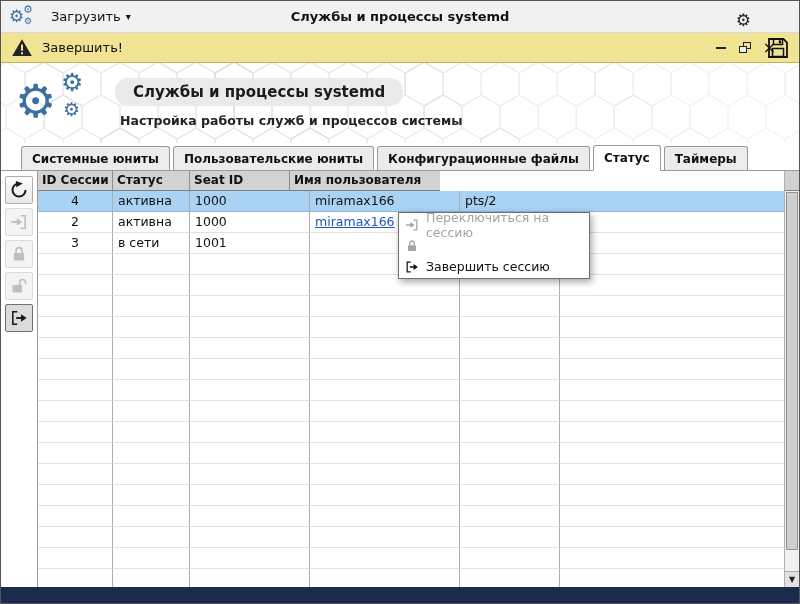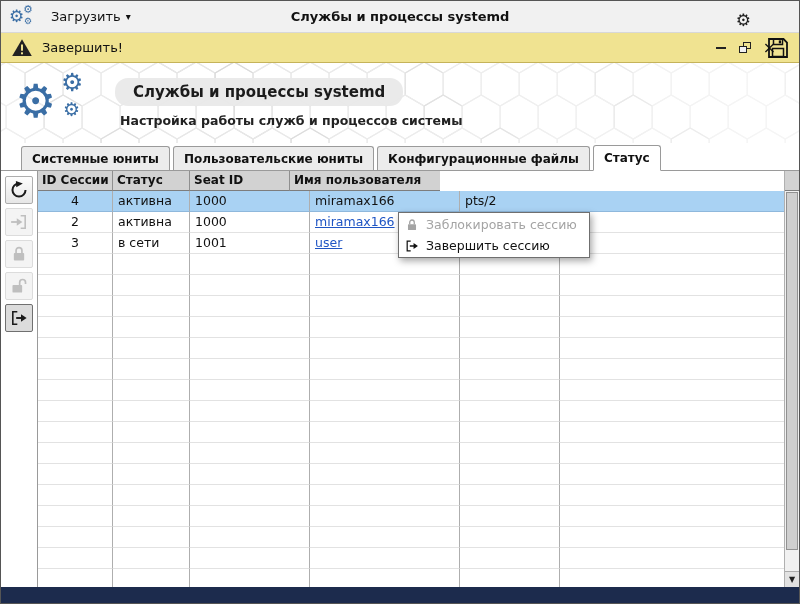--- a/index.html
+++ b/index.html
@@ -268,20 +268,21 @@
       <div class="h-title">Службы и процессы systemd</div>
       <div class="h-sub">Настройка работы служб и процессов системы</div>
     </div>
   </div>
 
   <div class="tabbar" id="tabbar">
       <div class="tab">Системные юниты</div>
       <div class="tab">Пользовательские юниты</div>
       <div class="tab">Конфигурационные файлы</div>
       <div class="tab active">Статус</div>
+      <div class="tab">Таймеры</div>
     </div>
 
   <div class="content">
     <div class="side-toolbar" id="side-toolbar">
         <div class="tool-btn">
           <span class="ic">
             <svg viewBox="0 0 16 16">
               <path d="M8 2.2a5.8 5.8 0 1 0 5.8 5.8" fill="none" stroke="currentColor" stroke-width="1.8"></path>
               <polygon points="5.2,0 11.4,2.3 5.6,5.5" fill="currentColor"></polygon>
             </svg>
@@ -344,21 +345,20 @@
               <div class="td c1" style="width: 77px;">активна</div>
               <div class="td c2" style="width: 120px;">1000</div>
               <div class="td c3" style="width: 150px;"><a class="cell-link">miramax166</a></div>
               <div class="td c4" style="width: 100px;"></div>
               <div class="td c5" style="flex: 1 1 0%;"></div>
             </div>
             <div class="tr">
               <div class="td c0" style="width: 75px;">3</div>
               <div class="td c1" style="width: 77px;">в сети</div>
               <div class="td c2" style="width: 120px;">1001</div>
-              <div class="td c3" style="width: 150px;"><a class="cell-link">user</a></div>
               <div class="td c4" style="width: 100px;"></div>
               <div class="td c5" style="flex: 1 1 0%;"></div>
             </div>
             <div class="tr">
               <div class="td c0" style="width: 75px;"></div>
               <div class="td c1" style="width: 77px;"></div>
               <div class="td c2" style="width: 120px;"></div>
               <div class="td c3" style="width: 150px;"></div>
               <div class="td c4" style="width: 100px;"></div>
               <div class="td c5" style="flex: 1 1 0%;"></div>
@@ -488,28 +488,37 @@
 
       <div class="vscroll">
         <div class="vs-corner"></div>
         <div class="vs-thumb"></div>
         <div class="vs-down">
           <span>▼</span>
         </div>
       </div>
 
       <div class="context-menu" id="context-menu">
+          <div class="menu-item disabled">
+            <span class="ic">
+              <svg viewBox="0 0 16 16">
+                <path d="M9.5 2.5H13.5V13.5H9.5" fill="none" stroke="currentColor" stroke-width="1.4"></path>
+                <line x1="1" y1="8" x2="7.5" y2="8" stroke="currentColor" stroke-width="1.6"></line>
+                <polygon points="6,4.6 11,8 6,11.4" fill="currentColor"></polygon>
+              </svg>
+            </span>
+            <span>Переключиться на сессию</span>
+          </div>
           <div class="menu-item disabled">
             <span class="ic">
               <svg viewBox="0 0 16 16">
                 <rect x="3.4" y="7.2" width="9.2" height="6.6" rx="0.8" fill="currentColor"></rect>
                 <path d="M5.4 7.2V4.9a2.6 2.6 0 0 1 5.2 0v2.3" fill="none" stroke="currentColor" stroke-width="1.5"></path>
               </svg>
             </span>
-            <span>Заблокировать сессию</span>
           </div>
           <div class="menu-item">
             <span class="ic">
               <svg viewBox="0 0 16 16">
                 <path d="M6.5 2.5H2.5V13.5H6.5" fill="none" stroke="currentColor" stroke-width="1.4"></path>
                 <line x1="5.5" y1="8" x2="11" y2="8" stroke="currentColor" stroke-width="1.7"></line>
                 <polygon points="9.8,4.6 14.8,8 9.8,11.4" fill="currentColor"></polygon>
               </svg>
             </span>
             <span>Завершить сессию</span>

